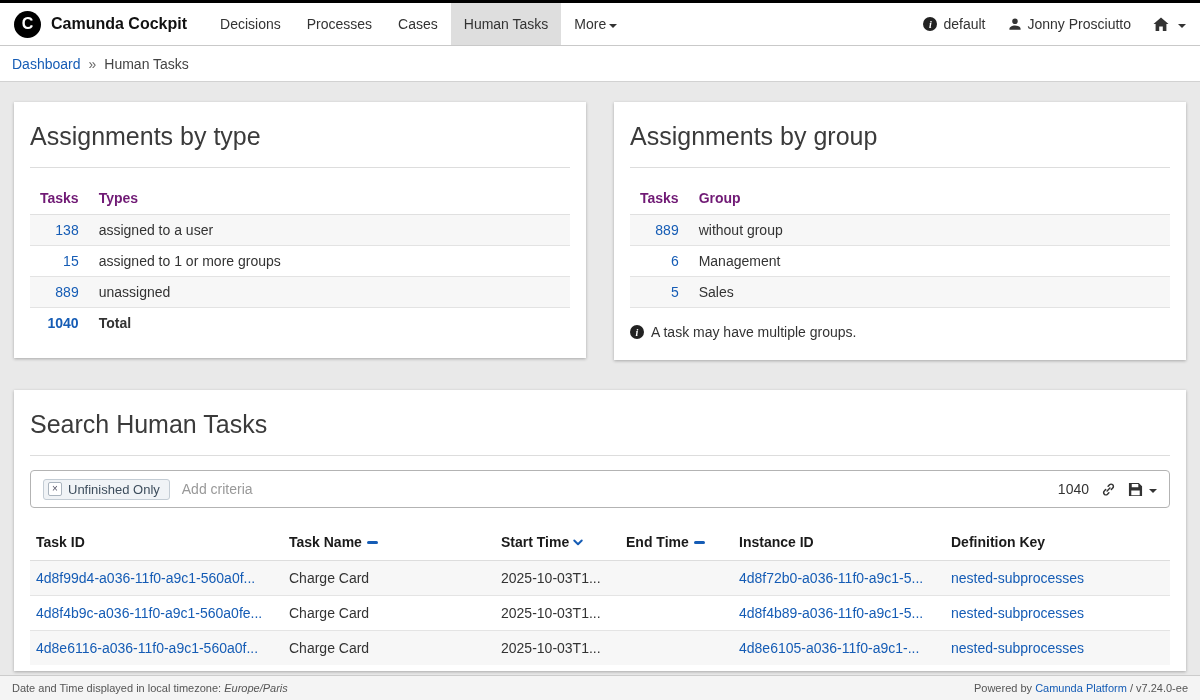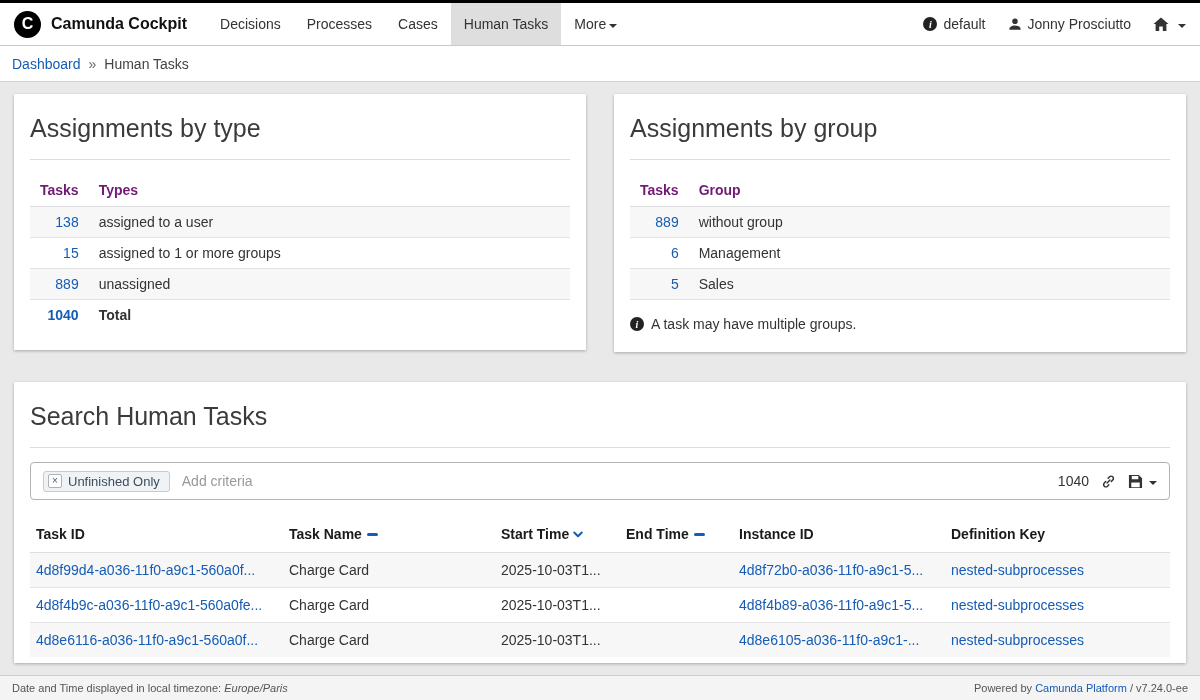--- a/index.html
+++ b/index.html
@@ -41,21 +41,21 @@
 
   
   .breadcrumb-bar {
     height: 36px; background: #fff; border-bottom: 1px solid #d2d2d2;
     display: flex; align-items: center; padding: 0 12px;
   }
   .breadcrumb-sep { color: #666; margin: 0 8px; }
   .breadcrumb-current { color: #444; }
 
   
-  main { padding: 12px 14px 0; }
+  main { padding: 12px 14px 0; margin-top: 8px; }
   .cards-row { display: flex; gap: 28px; align-items: flex-start; }
   .card { background: #fff; box-shadow: 0 1px 3px rgba(0,0,0,.28); padding: 16px 16px 20px; flex: 1 1 0; }
   .card h2 {
     margin: 4px 0 0; font-size: 25px; font-weight: normal; color: #3b3b3b;
     padding-bottom: 16px; border-bottom: 1px solid #ddd;
   }
   .stat-table { width: 100%; border-collapse: collapse; margin-top: 14px; }
   .stat-table th { font-weight: bold; text-align: left; padding: 8px 10px; color: #701a75; }
   .stat-table thead tr { border-bottom: 1px solid #e0e0e0; }
   .stat-table td { padding: 7px 10px; }

